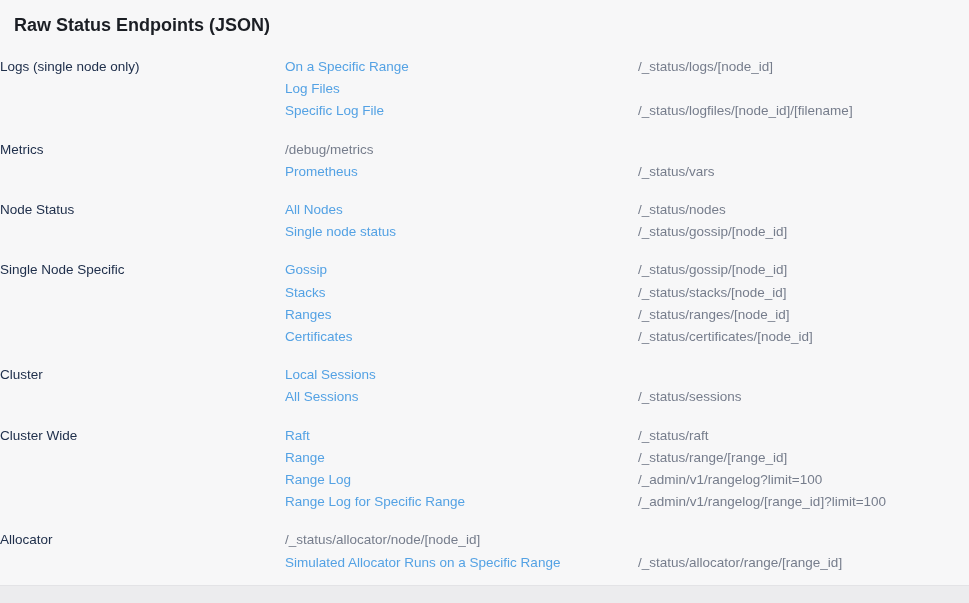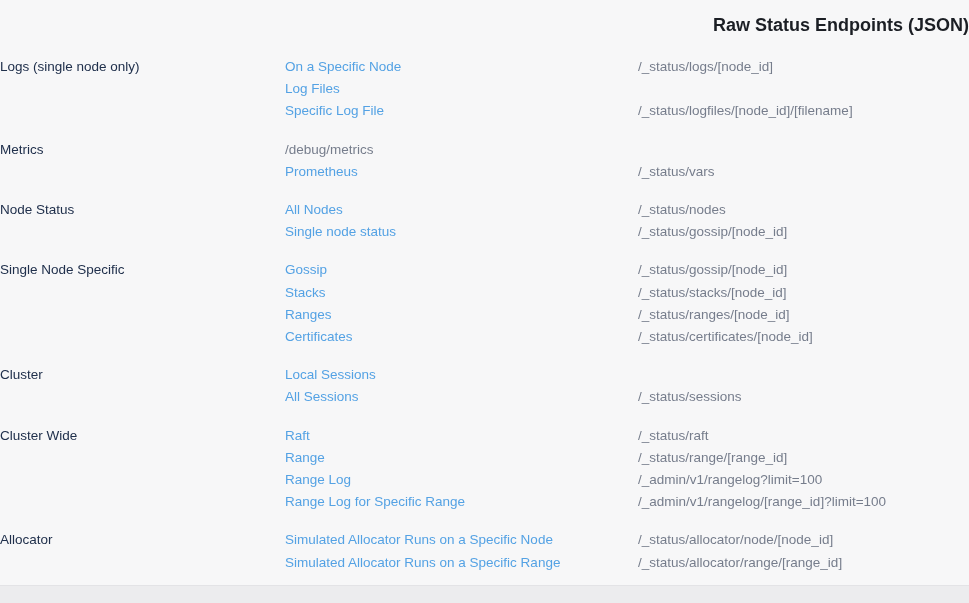--- a/index.html
+++ b/index.html
@@ -14,21 +14,20 @@
     overflow: hidden;
     position: relative;
   }
   .title {
     margin: 0;
     padding: 13px 0 0 14px;
     font-size: 18px;
     font-weight: 700;
     color: #1b1e24;
     line-height: 24px;
-    text-align: right;
   }
   .sections {
     margin-top: 19px;
   }
   .section {
     display: grid;
     grid-template-columns: 285px 1fr;
     margin-bottom: 16px;
   }
   .category {
@@ -70,21 +69,21 @@
 </head>
 <body>
 
 <div class="page">
   <h1 class="title">Raw Status Endpoints (JSON)</h1>
   <div class="sections" id="sections">
   <section class="section">
     <div class="category">Logs (single node only)</div>
     <div class="rows">
   <div class="row">
-    <a class="link" href="#">On a Specific Node</a>
+    <a class="link" href="#">On a Specific Range</a>
     <div class="path">/_status/logs/[node_id]</div>
   </div>
 
   <div class="row">
     <a class="link" href="#">Log Files</a>
   </div>
 
   <div class="row">
     <a class="link" href="#">Specific Log File</a>
     <div class="path">/_status/logfiles/[node_id]/[filename]</div>
@@ -182,21 +181,20 @@
     <a class="link" href="#">Range Log for Specific Range</a>
     <div class="path">/_admin/v1/rangelog/[range_id]?limit=100</div>
   </div>
 </div>
   </section>
 
   <section class="section">
     <div class="category">Allocator</div>
     <div class="rows">
   <div class="row">
-    <a class="link" href="#">Simulated Allocator Runs on a Specific Node</a>
     <div class="path">/_status/allocator/node/[node_id]</div>
   </div>
 
   <div class="row">
     <a class="link" href="#">Simulated Allocator Runs on a Specific Range</a>
     <div class="path">/_status/allocator/range/[range_id]</div>
   </div>
 </div>
   </section>
 </div>

